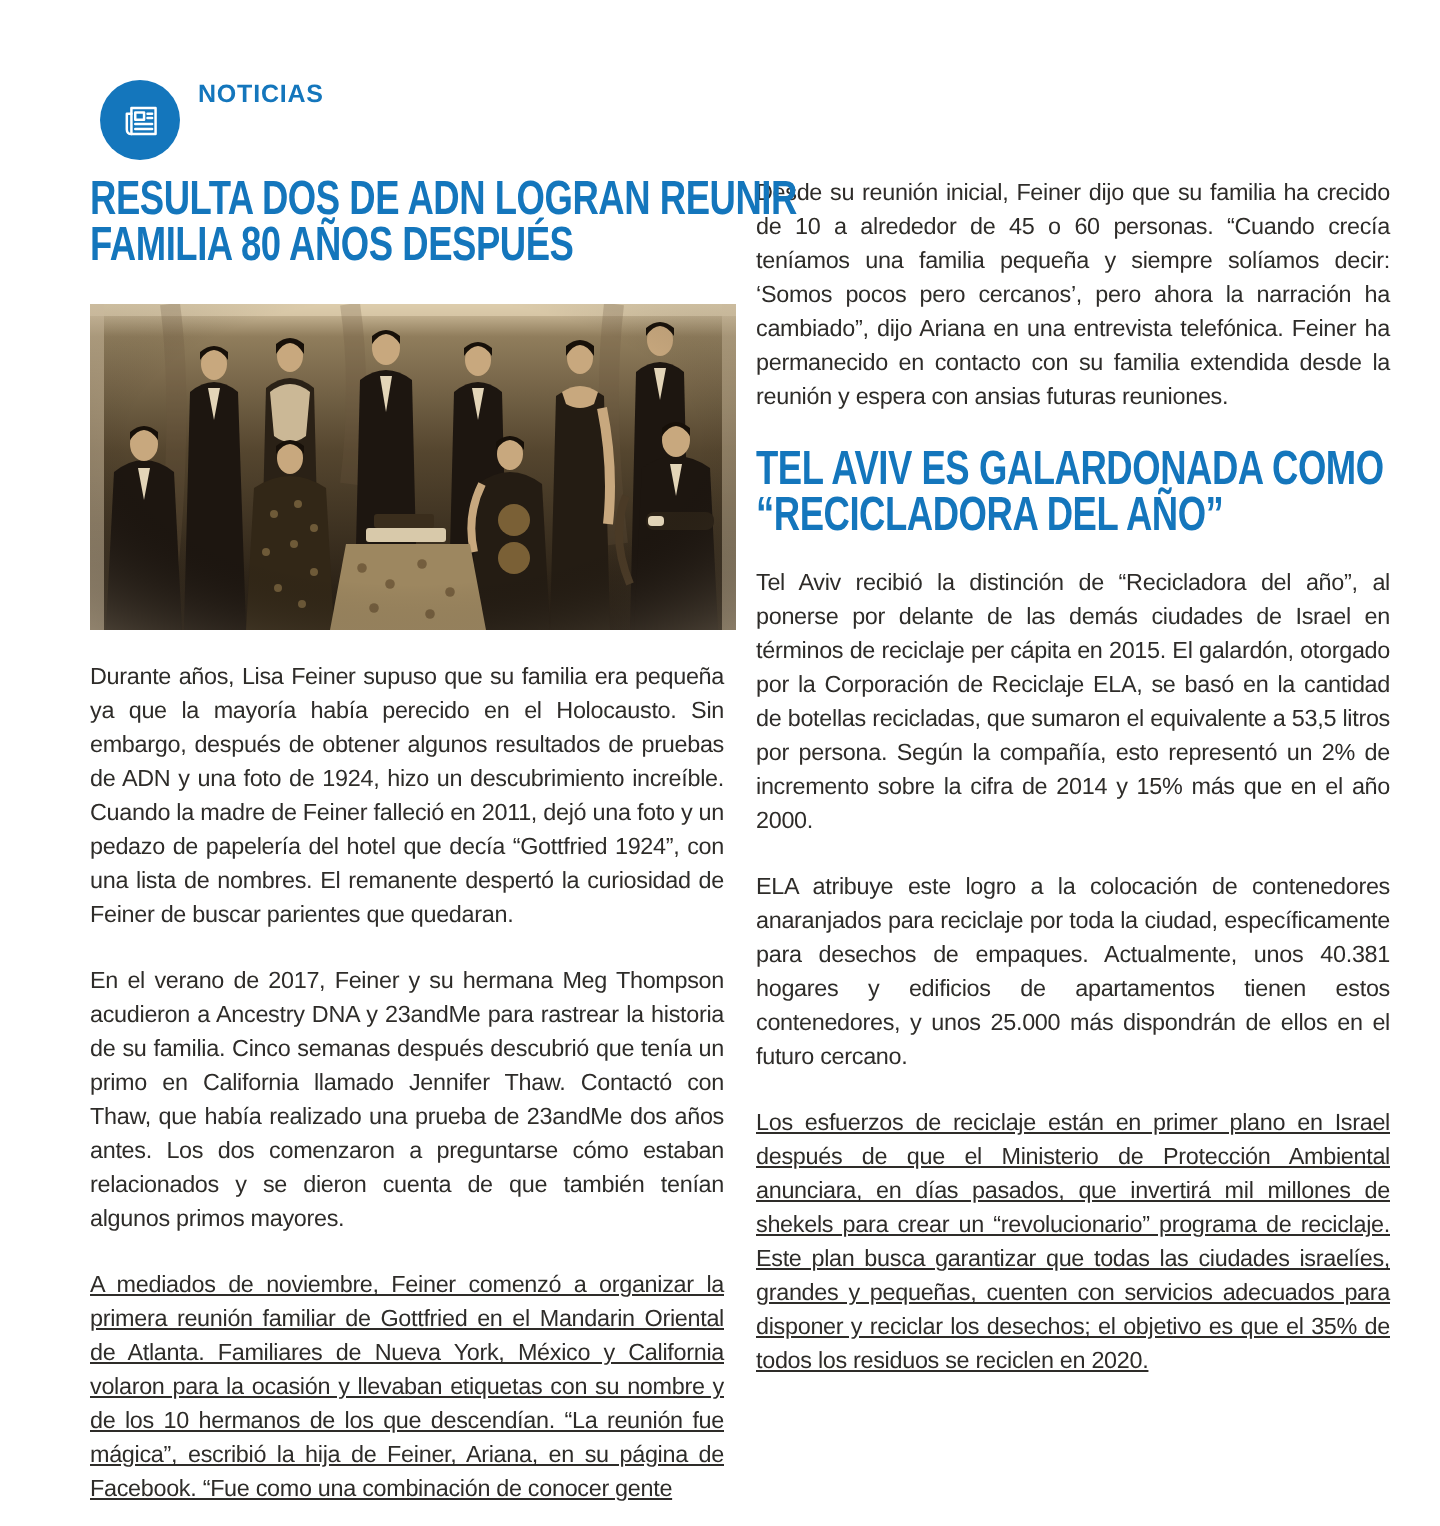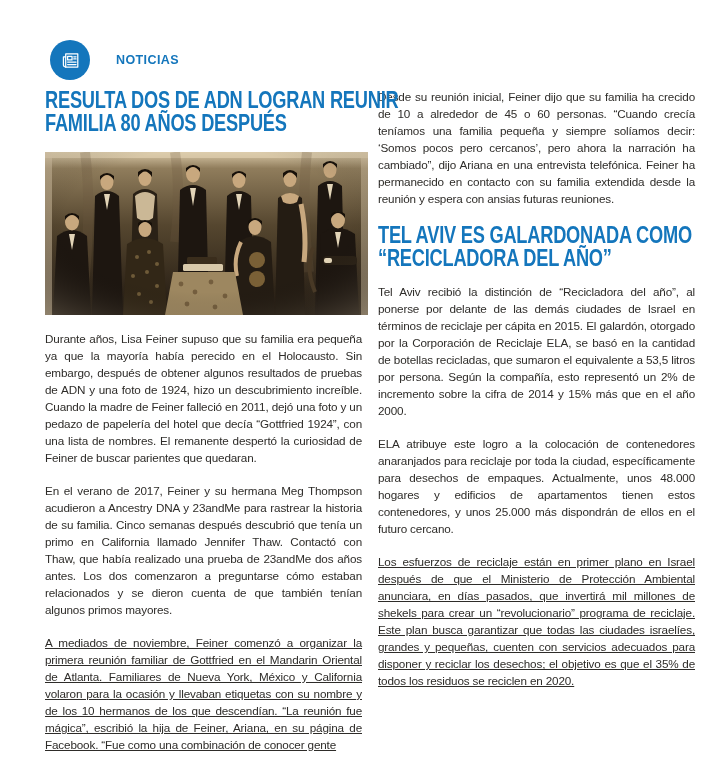--- a/index.html
+++ b/index.html
@@ -12,21 +12,21 @@
   body{
     background:var(--bg);
     font-family:"Liberation Sans","DejaVu Sans",sans-serif;
     color:var(--text);
     overflow:hidden;
   }
   .page{width:720px;height:763px;position:relative;}
 
   
   .header{
-    display:flex;align-items:center;gap:26px;
+    display:flex;gap:9px;
     padding:40px 0 0 50px;height:80px;
   }
   .icon-circle{
     width:40px;height:40px;border-radius:50%;
     background:var(--accent);
     display:flex;align-items:center;justify-content:center;
     flex:0 0 auto;
   }
   .section-label{
     color:var(--accent);
@@ -207,18 +207,18 @@
 
     <div class="col">
       <p class="body-text">Desde su reunión inicial, Feiner dijo que su familia ha crecido de 10 a alrededor de 45 o 60 personas. “Cuando crecía teníamos una familia pequeña y siempre solíamos decir: ‘Somos pocos pero cercanos’, pero ahora la narración ha cambiado”, dijo Ariana en una entrevista telefónica. Feiner ha permanecido en contacto con su familia extendida desde la reunión y espera con ansias futuras reuniones.</p>
 
       <h2 class="headline">
         <div>TEL AVIV ES GALARDONADA COMO</div>
         <div>“RECICLADORA DEL AÑO”</div>
       </h2>
 
       <p class="body-text">Tel Aviv recibió la distinción de “Recicladora del año”, al ponerse por delante de las demás ciudades de Israel en términos de reciclaje per cápita en 2015. El galardón, otorgado por la Corporación de Reciclaje ELA, se basó en la cantidad de botellas recicladas, que sumaron el equivalente a 53,5 litros por persona. Según la compañía, esto representó un 2% de incremento sobre la cifra de 2014 y 15% más que en el año 2000.</p>
-      <p class="body-text">ELA atribuye este logro a la colocación de contenedores anaranjados para reciclaje por toda la ciudad, específicamente para desechos de empaques. Actualmente, unos 48.000 hogares y edificios de apartamentos tienen estos contenedores, y unos 25.000 más dispondrán de ellos en el futuro cercano.</p>
+      <p class="body-text">ELA atribuye este logro a la colocación de contenedores anaranjados para reciclaje por toda la ciudad, específicamente para desechos de empaques. Actualmente, unos 40.381 hogares y edificios de apartamentos tienen estos contenedores, y unos 25.000 más dispondrán de ellos en el futuro cercano.</p>
       <p class="body-text">Los esfuerzos de reciclaje están en primer plano en Israel después de que el Ministerio de Protección Ambiental anunciara, en días pasados, que invertirá mil millones de shekels para crear un “revolucionario” programa de reciclaje. Este plan busca garantizar que todas las ciudades israelíes, grandes y pequeñas, cuenten con servicios adecuados para disponer y reciclar los desechos; el objetivo es que el 35% de todos los residuos se reciclen en 2020.</p>
     </div>
 
   </div>
 </div>
 
 </body></html>

